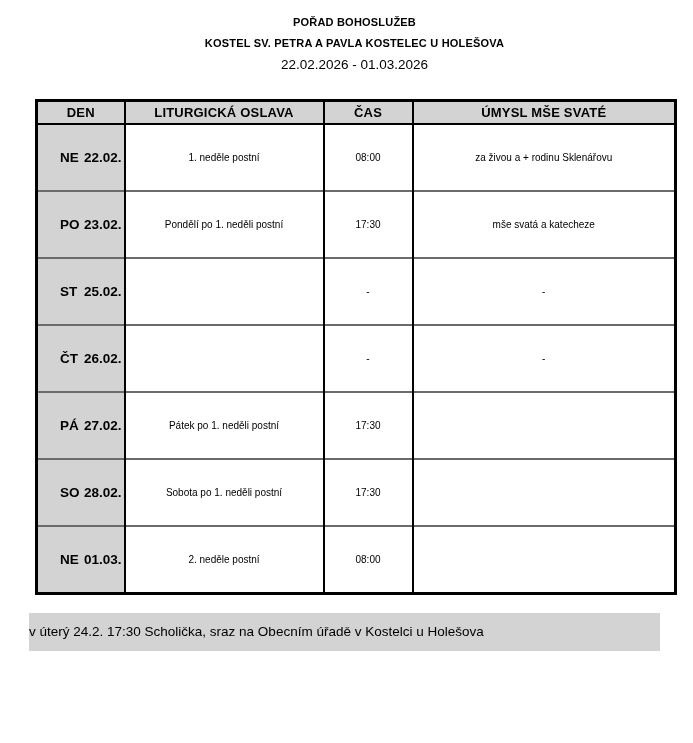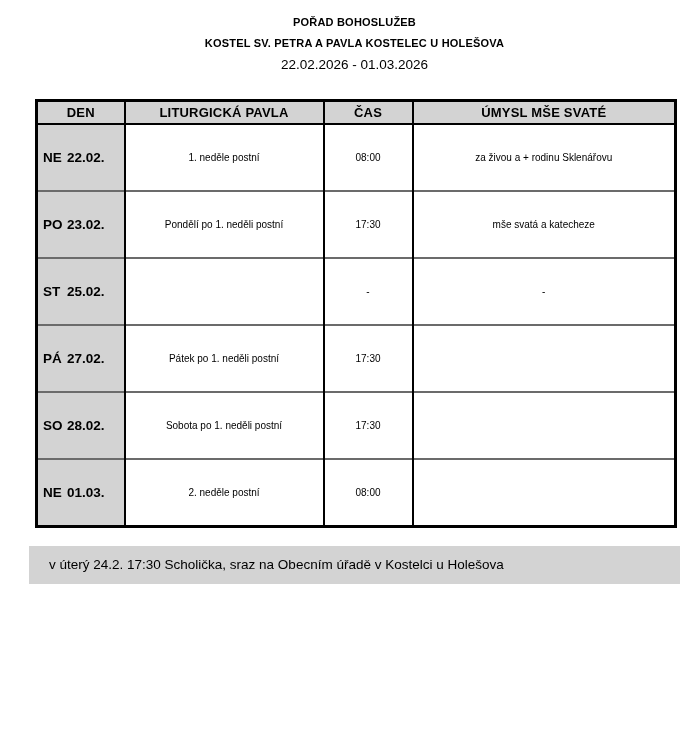--- a/index.html
+++ b/index.html
@@ -73,34 +73,34 @@
     white-space: nowrap;
   }
   table.schedule tbody tr:first-child td {
     border-top: 2px solid var(--border-black, #000000);
   }
   table.schedule td.cell-day {
     background: var(--cell-gray, #d3d3d3);
     text-align: left;
     font-weight: bold;
     font-size: 13.5px;
-    padding-left: 5px;
+    padding-left: 22px;
   }
   .day-abbr {
     display: inline-block;
     min-width: 24px;
   }
   .footer-note {
     margin: 18px 0 0 29px;
     width: 631px;
     height: 38px;
     background: var(--cell-gray, #d3d3d3);
     font-size: 13.5px;
     line-height: 38px;
-    padding-left: 20px;
+    padding-left: 0;
     white-space: nowrap;
     overflow: hidden;
   }
 </style>
 </head>
 <body>
 
 <div class="page">
 
   <div class="titles">
@@ -112,40 +112,46 @@
   <table class="schedule">
     <colgroup>
       <col class="c-day">
         <col class="c-lit">
         <col class="c-time">
         <col class="c-int">
     </colgroup>
     <thead>
       <tr>
         <th>DEN</th>
-        <th>LITURGICKÁ PAVLA</th>
+        <th>LITURGICKÁ OSLAVA</th>
         <th>ČAS</th>
         <th>ÚMYSL MŠE SVATÉ</th>
       </tr>
     </thead>
     <tbody>
       <tr>
         <td class="cell-day"><span class="day-abbr">NE</span><span class="day-date">22.02.</span></td>
         <td class="cell-lit">1. neděle postní</td>
         <td class="cell-time">08:00</td>
         <td class="cell-int">za živou a + rodinu Sklenářovu</td>
       </tr>
       <tr>
         <td class="cell-day"><span class="day-abbr">PO</span><span class="day-date">23.02.</span></td>
         <td class="cell-lit">Pondělí po 1. neděli postní</td>
         <td class="cell-time">17:30</td>
         <td class="cell-int">mše svatá a katecheze</td>
       </tr>
       <tr>
         <td class="cell-day"><span class="day-abbr">ST</span><span class="day-date">25.02.</span></td>
+        <td class="cell-lit"></td>
+        <td class="cell-time">-</td>
+        <td class="cell-int">-</td>
+      </tr>
+      <tr>
+        <td class="cell-day"><span class="day-abbr">ČT</span><span class="day-date">26.02.</span></td>
         <td class="cell-lit"></td>
         <td class="cell-time">-</td>
         <td class="cell-int">-</td>
       </tr>
       <tr>
         <td class="cell-day"><span class="day-abbr">PÁ</span><span class="day-date">27.02.</span></td>
         <td class="cell-lit">Pátek po 1. neděli postní</td>
         <td class="cell-time">17:30</td>
         <td class="cell-int"></td>
       </tr>

